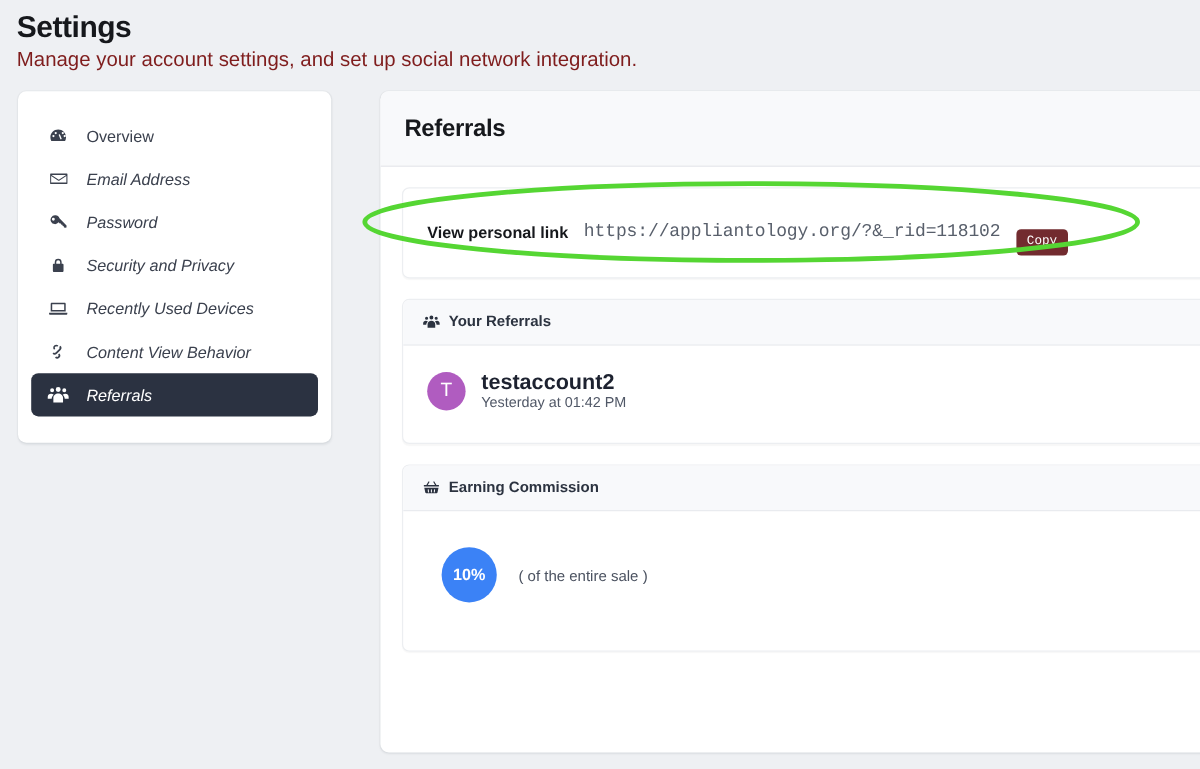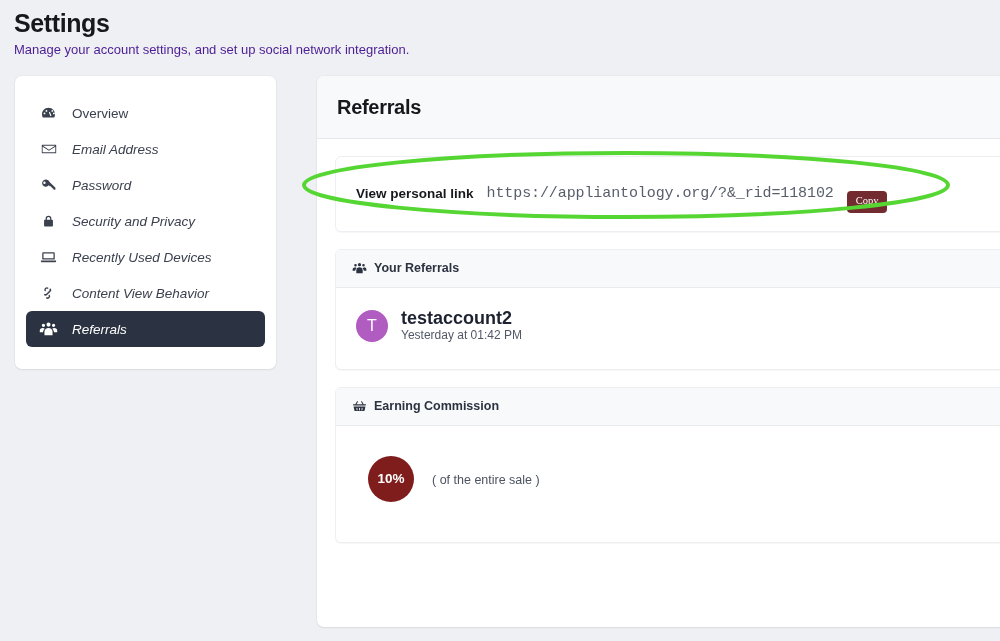--- a/index.html
+++ b/index.html
@@ -22,22 +22,22 @@
     padding: 8px 12px 0 14px;
   }
   .page-title {
     font-size: 25px;
     font-weight: bold;
     letter-spacing: -0.4px;
     color: #16181c;
     line-height: 30px;
   }
   .page-subtitle {
-    font-size: 13px;
-    color: #4c1d95;
+    font-size: 17px;
+    color: #7f1d1d;
     margin-top: 3px;
     line-height: 18px;
   }
 
   
   .layout {
     position: relative;
     margin-top: 17px;
     padding-left: 15px;
     display: flex;
@@ -159,21 +159,21 @@
   .copy-btn {
     background: #722b2f;
     color: #ffffff;
     font-size: 10.5px;
     font-weight: normal;
     border: none;
     border-radius: 4px;
     padding: 5px 9px 6px 9px;
     cursor: pointer;
     line-height: 1;
-    font-family: Liberation Serif, serif;
+    font-family: Liberation Mono, monospace;
     margin-top: 16px;
   }
 
   
   .card-body { padding: 22px 20px 26px 20px; }
   .referral-row {
     display: flex;
     align-items: center;
     gap: 13px;
   }
@@ -370,21 +370,21 @@
         <div class="card-head">
           <span>
             <svg width="15" height="15" viewBox="0 0 24 24">
                 <path d="M8.6 3.4a.8.8 0 00-.7.4L5.3 8.2H2.6a.8.8 0 00-.8.9l.3 1.3h19.8l.3-1.3a.8.8 0 00-.8-.9h-2.7l-2.6-4.4a.8.8 0 10-1.4.8l2.1 3.6H7.2l2.1-3.6a.8.8 0 00-.7-1.2zM2.5 12l1.4 6.2c.1.6.6 1 1.2 1h13.8c.6 0 1.1-.4 1.2-1l1.4-6.2H2.5zm5.3 1.8c.4 0 .7.3.7.6l.3 3.1a.7.7 0 11-1.4.1l-.3-3.1c0-.4.3-.7.7-.7zm8.4 0c.4 0 .7.3.7.7l-.3 3.1a.7.7 0 11-1.4-.1l.3-3.1c0-.3.3-.6.7-.6zm-4.2 0c.4 0 .7.3.7.7v3.1a.7.7 0 11-1.4 0v-3.1c0-.4.3-.7.7-.7z"></path>
               </svg>
           </span>
           <span>Earning Commission</span>
         </div>
         <div class="commission-body">
           <div class="commission-row">
-            <div class="pct-badge" style="background: #7f1d1d;">10%</div>
+            <div class="pct-badge" style="background: #3b82f6;">10%</div>
             <div>
               <div class="commission-sub">( of the entire sale )</div>
             </div>
           </div>
         </div>
       </div>
 
     </div>
   </div>
 

